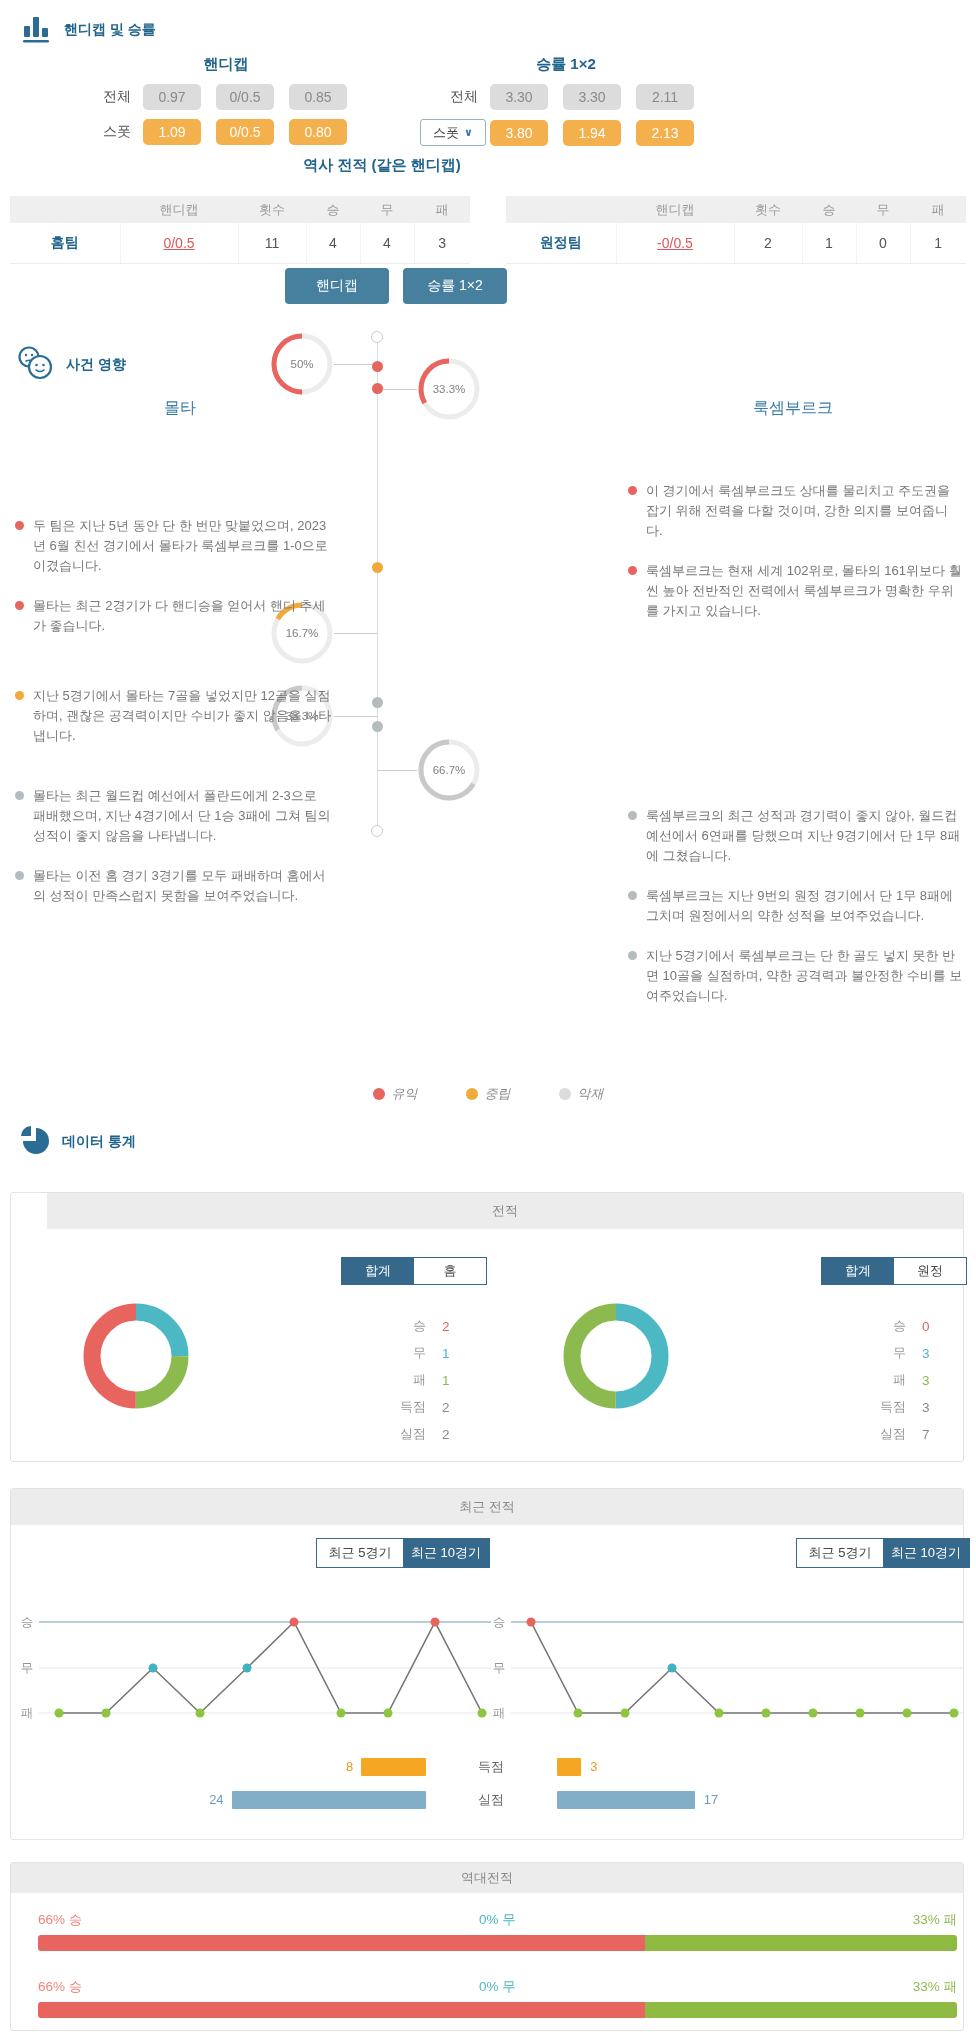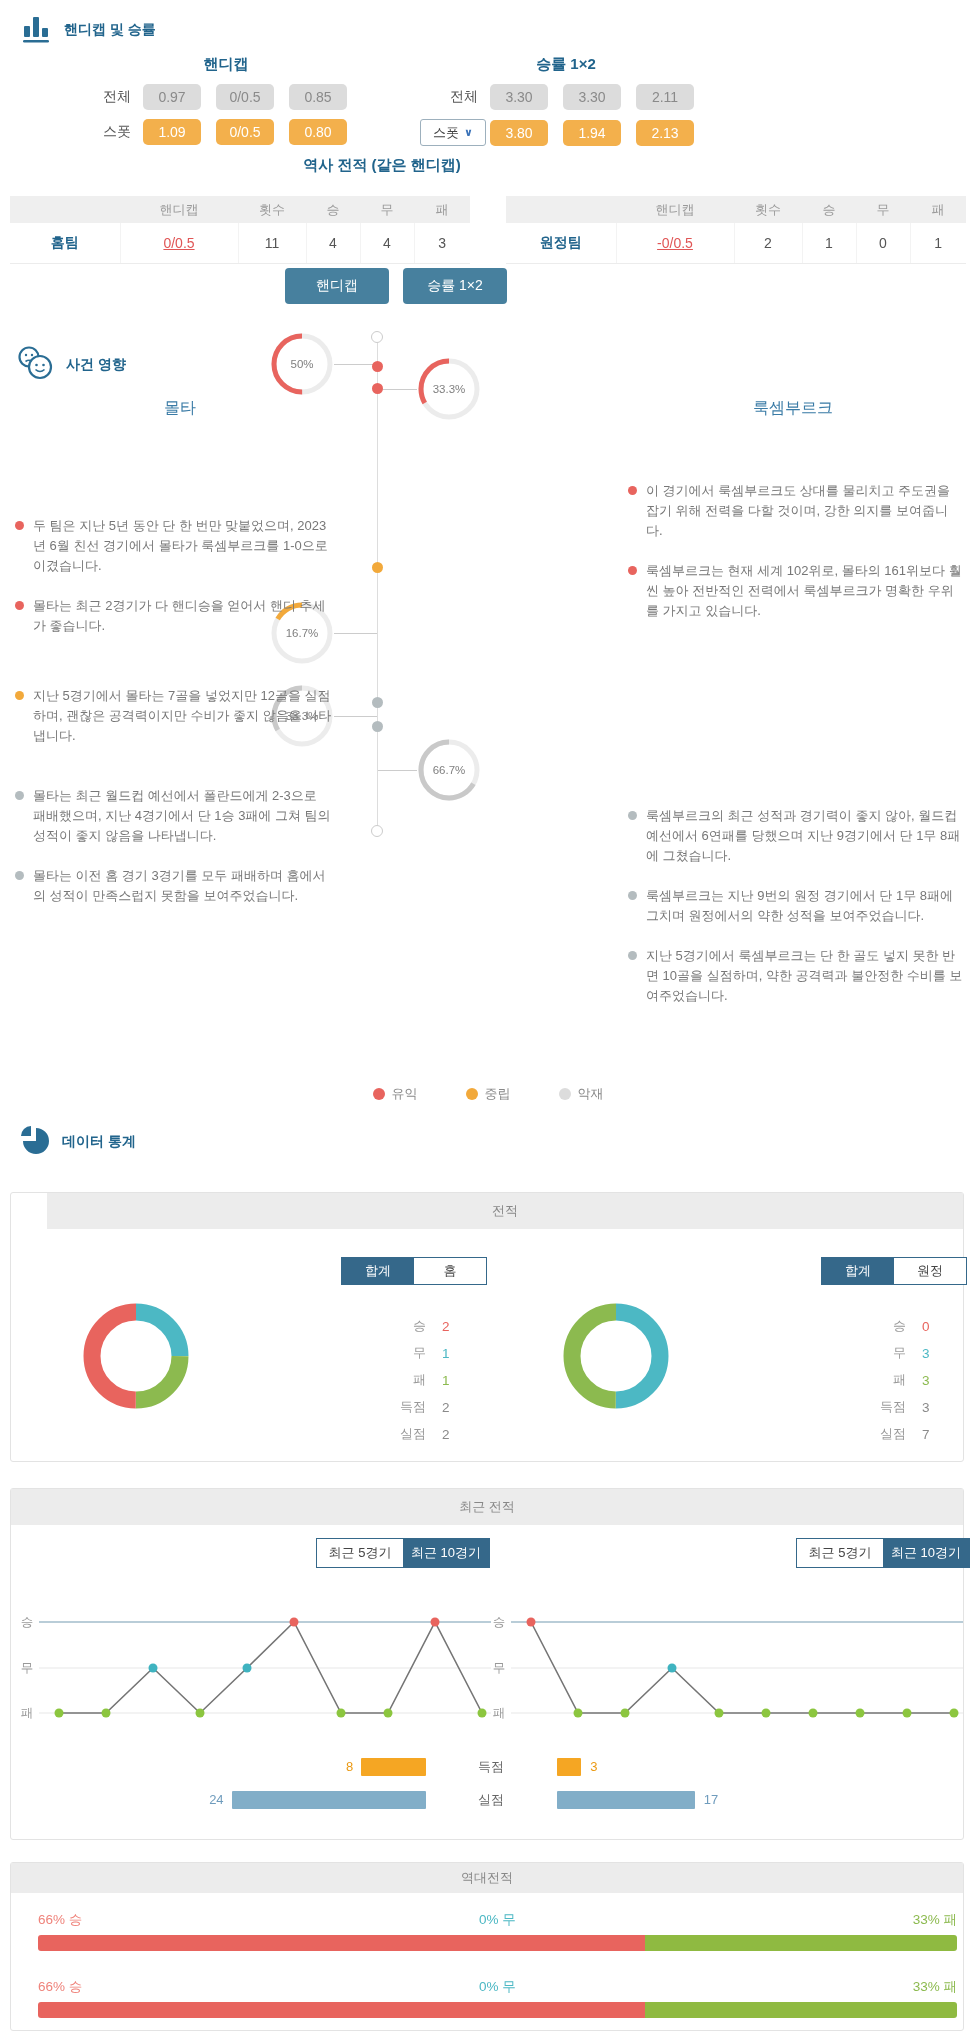--- a/index.html
+++ b/index.html
@@ -31,21 +31,21 @@
   .vline { position:absolute; width:1px; background:#ddd; }
   .hline { position:absolute; height:1px; background:#ccc; }
   .tl-end { position:absolute; width:12px; height:12px; border:1.5px solid #ccc; border-radius:50%; background:#fff; }
   .tl-dot { position:absolute; width:11px; height:11px; border-radius:50%; }
   .gauge { position:absolute; width:64px; height:64px; }
   .gauge-label { position:absolute; left:0; top:0; width:64px; height:64px; display:flex; align-items:center; justify-content:center; font-size:11.5px; color:#808080; }
   .bullet { position:absolute; display:flex; align-items:flex-start; }
   .bullet-dot { width:9px; height:9px; border-radius:50%; margin:5px 9px 0 0; flex:none; }
   .bullet-text { font-size:13px; line-height:20px; color:#777; }
   .legend { position:absolute; left:0; top:1085px; width:976px; display:flex; justify-content:center; gap:48px; }
-  .legend-item { display:flex; align-items:center; gap:7px; font-size:13px; color:#888; }
+  .legend-item { display:flex; align-items:center; gap:7px; font-size:13px; color:#888;font-style:italic; }
   .legend-dot { width:12px; height:12px; border-radius:50%; }
   .panel { position:absolute; left:10px; width:954px; border:1px solid #e3e3e3; border-radius:3px; background:#fff; }
   .panel-header { display:flex; align-items:center; justify-content:center; background:#ececec; color:#888; font-size:13px; }
   .toggle { position:absolute; display:flex; border:1px solid #35688a; background:#fff; }
   .toggle-cell { display:flex; align-items:center; justify-content:center; font-size:13px; color:#444; background:#fff; cursor:pointer; }
   .toggle-cell.active { background:#35688a; color:#fff; }
   .stat-row { position:absolute; display:flex; align-items:center; height:22px; }
   .stat-label { width:42px; text-align:right; font-size:13px; color:#999; }
   .stat-value { margin-left:16px; font-size:13.5px; }
   .chart-ylabel { position:absolute; width:20px; text-align:center; font-size:12.5px; color:#999; }

